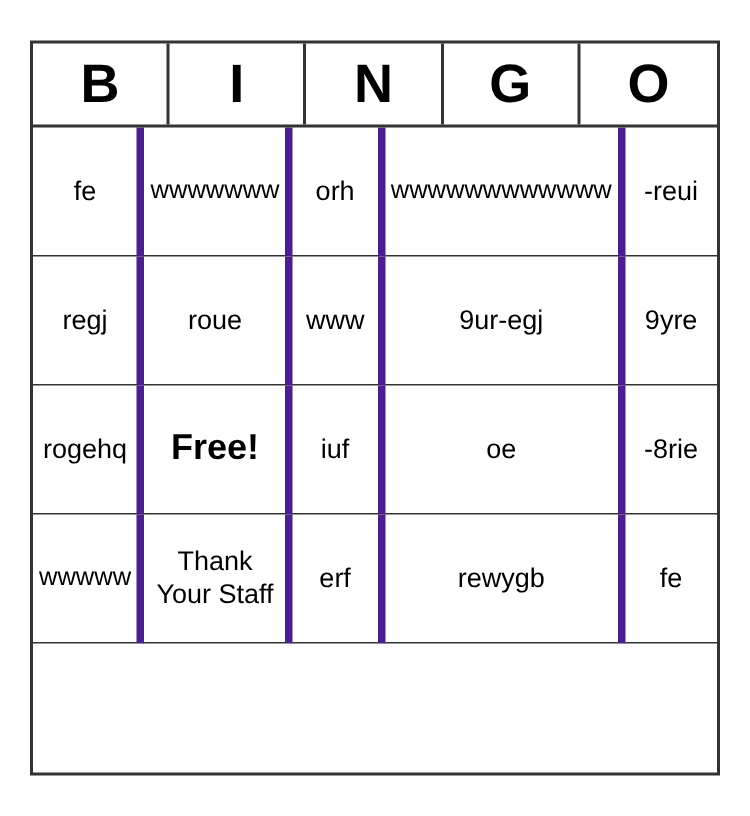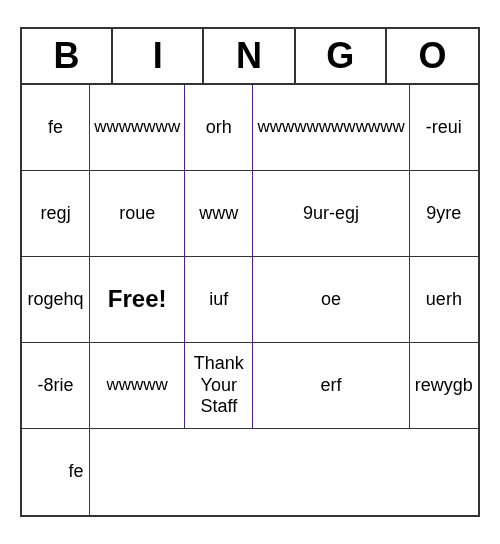--- a/index.html
+++ b/index.html
@@ -30,21 +30,21 @@
     }
     .bingo-header-cell:last-child {
       border-right: none;
     }
     .bingo-grid {
       display: grid;
       grid-template-columns: repeat(5, 1fr);
       grid-template-rows: repeat(5, 86px);
     }
     .bingo-cell {
-      border-right: 1px solid #4c1d95;
+      border-right: 5px solid #4c1d95;
       border-bottom: 1px solid #333;
       display: flex;
       justify-content: center;
       align-items: center;
       text-align: center;
       font-size: 18px;
       padding: 4px;
       line-height: 1.2;
     }
     .bingo-cell:nth-child(5n) {
@@ -82,21 +82,20 @@
       <div class="bingo-cell">-reui</div>
       <div class="bingo-cell">regj</div>
       <div class="bingo-cell">roue</div>
       <div class="bingo-cell">www</div>
       <div class="bingo-cell">9ur-egj</div>
       <div class="bingo-cell">9yre</div>
       <div class="bingo-cell">rogehq</div>
       <div class="bingo-cell free">Free!</div>
       <div class="bingo-cell">iuf</div>
       <div class="bingo-cell">oe</div>
-      <div class="bingo-cell">uerh</div>
       <div class="bingo-cell">-8rie</div>
       <div class="bingo-cell small-text">wwwww</div>
       <div class="bingo-cell">Thank Your Staff</div>
       <div class="bingo-cell">erf</div>
       <div class="bingo-cell">rewygb</div>
       <div class="bingo-cell">fe</div>
     </div>
 </div>
 
 </body></html>

